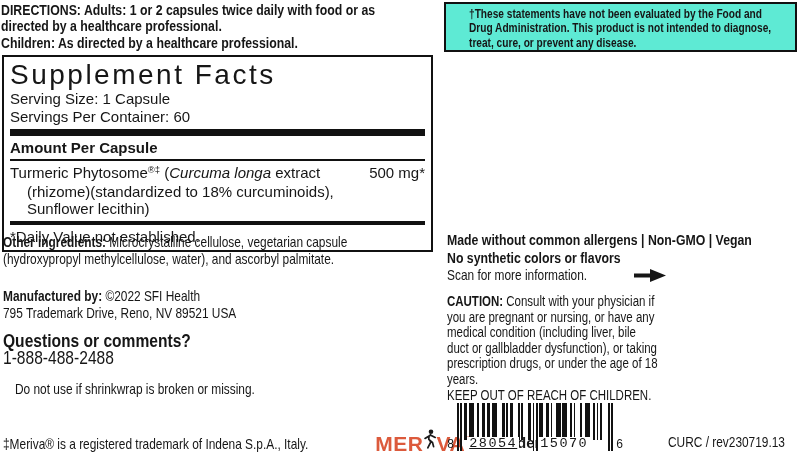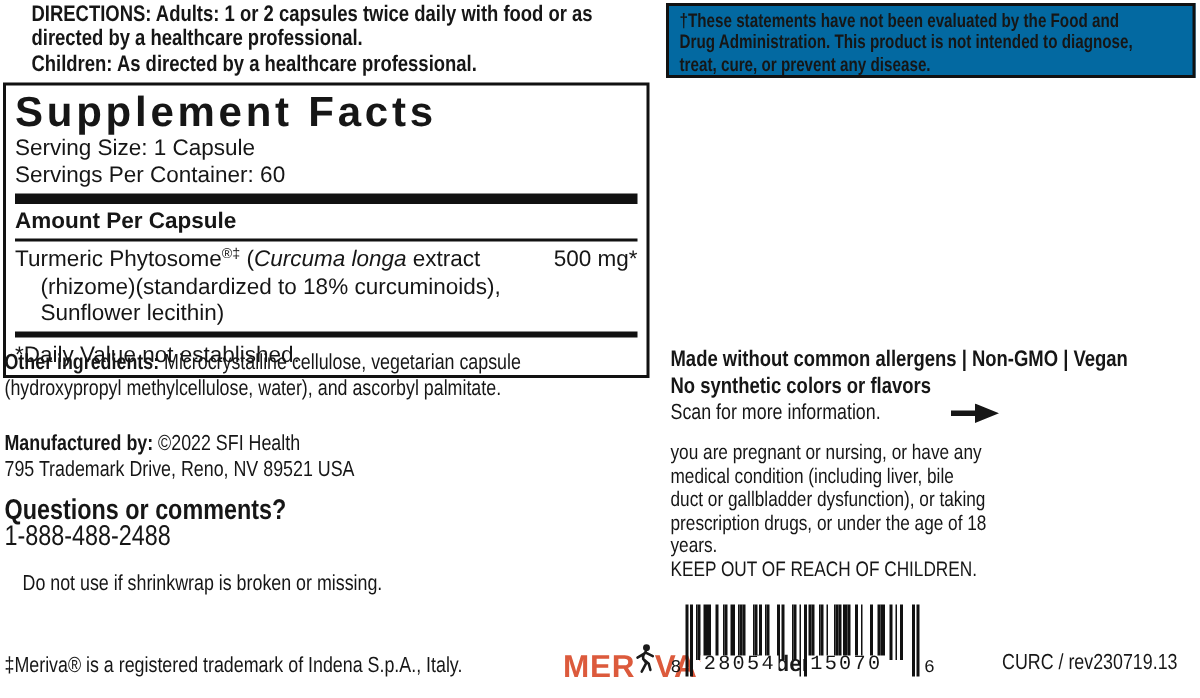--- a/index.html
+++ b/index.html
@@ -9,25 +9,25 @@
     -webkit-font-smoothing:antialiased;
   }
   .abs{position:absolute;}
   
   .cx{display:inline-block;transform:scaleX(0.82);transform-origin:0 0;white-space:pre;}
   .cx78{display:inline-block;transform:scaleX(0.78);transform-origin:0 0;white-space:pre;}
   .lines{white-space:pre;}
   .b{font-weight:bold;}
 
   
-  #directions{left:21px;top:2px;font-size:15px;font-weight:bold;line-height:16.4px;}
+  #directions{left:1px;top:2px;font-size:15px;font-weight:bold;line-height:16.4px;}
 
   #sf-box{left:2px;top:55px;width:431px;box-sizing:border-box;border:2.5px solid #111;
           padding:3px 6px 4px 6px;background:#fff;}
-  .sf-title{font-size:28px;font-weight:bold;letter-spacing:2.5px;line-height:30px;white-space:nowrap;}
+  .sf-title{font-size:28px;font-weight:normal;letter-spacing:2.5px;line-height:30px;white-space:nowrap;}
   .sf-line{font-size:15px;line-height:17.5px;}
   .bar-thick{height:7px;background:#111;margin:4px 0 2px 0;}
   .sf-amount{font-weight:bold;font-size:15px;line-height:19px;}
   .rule{height:1.5px;background:#111;margin:2px 0 3px 0;}
   .sf-row{display:flex;justify-content:space-between;align-items:flex-start;}
   .sf-ing{font-size:15px;line-height:17px;}
   .sf-ind{padding-left:17px;}
   .sup{font-size:9.5px;position:relative;top:-4.5px;}
   .sf-amt{font-size:15px;line-height:17px;white-space:nowrap;}
   .bar-mid{height:4.5px;background:#111;margin:4px 0 3px 0;}
@@ -48,36 +48,36 @@
   .meriva-reg{font-size:6px;color:#DC5A3C;position:relative;top:-12px;left:1px;}
   .meriva-tag{display:flex;align-items:center;justify-content:space-between;margin-top:1px;}
   .tag-small{font-size:6px;color:#D38F7C;letter-spacing:1px;font-weight:bold;}
   .tag-brand{font-size:15px;font-weight:bold;color:#1a1a1a;letter-spacing:0;margin-left:15px;}
   .leaf{width:8px;height:8px;background:#4a9b47;border-radius:2px;position:relative;}
   .leaf:after{content:"";position:absolute;left:2px;top:2px;width:4px;height:4px;
               background:#fff;border-radius:0 4px 0 4px;}
 
   
   #disclaimer-box{left:444px;top:2px;width:353px;height:50px;box-sizing:border-box;
-                  border:2px solid #111;padding:3px 7px;background:#0369a1;}
+                  border:2px solid #111;padding:3px 23px;background:#5eead4;}
   #disclaimer-box .cx78{font-size:13px;font-weight:bold;line-height:14.3px;}
 
   #allergens{left:447px;top:231px;font-size:15px;font-weight:bold;line-height:17.5px;}
   #scan{left:447px;top:267px;font-size:14.5px;display:flex;align-items:center;}
   #scan svg{margin-left:16px;}
   #caution{left:447px;top:294px;font-size:14px;line-height:15.6px;}
   #barcode-row{left:447px;top:403px;display:flex;align-items:flex-end;}
   .bc-outer{font-size:12px;font-family:"Liberation Mono",monospace;line-height:12px;}
   #bc-bars{display:flex;align-items:flex-start;position:relative;height:48px;margin:0 3px;}
   .bc-mod{width:1.65px;height:37px;background:transparent;}
   .bc-mod.on{background:#111;}
   .bc-mod.guard{height:48px;}
   .bc-num{position:absolute;top:34px;height:14px;background:#fff;padding:0 2px;
           font-family:"Liberation Mono",monospace;font-size:13.5px;letter-spacing:1.5px;line-height:14px;}
-  #bc-num-left{left:10px;}
+  #bc-num-left{left:10px;text-decoration:underline;}
   #bc-num-right{left:81px;}
   #curc{left:668px;top:434px;font-size:14.5px;}
 </style>
 </head>
 <body>
 
 <div class="abs" id="directions">
   <span class="cx lines">DIRECTIONS: Adults: 1 or 2 capsules twice daily with food or as
 directed by a healthcare professional.
 Children: As directed by a healthcare professional.</span>
@@ -156,20 +156,21 @@
 </div>
 
 <div class="abs" id="scan">
   <span class="cx">Scan for more information.</span>
   <svg width="34" height="13" viewBox="0 0 34 13">
     <polygon points="0,4.6 16,4.6 16,0 32,6.5 16,13 16,8.4 0,8.4" fill="#161616"></polygon>
   </svg>
 </div>
 
 <div class="abs" id="caution">
+  <div><span class="cx"><span class="b">CAUTION:</span><span> Consult with your physician if</span></span></div>
   <div><span class="cx lines">you are pregnant or nursing, or have any
 medical condition (including liver, bile
 duct or gallbladder dysfunction), or taking
 prescription drugs, or under the age of 18
 years.</span></div>
   <div><span class="cx">KEEP OUT OF REACH OF CHILDREN.</span></div>
 </div>
 
 <div class="abs" id="barcode-row">
   <span class="bc-outer">8</span>

